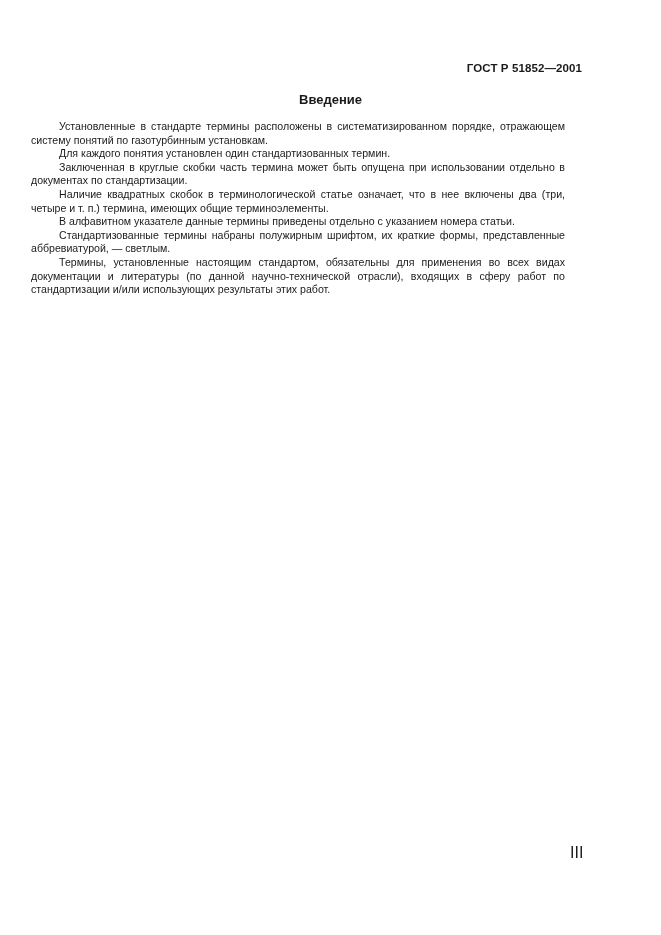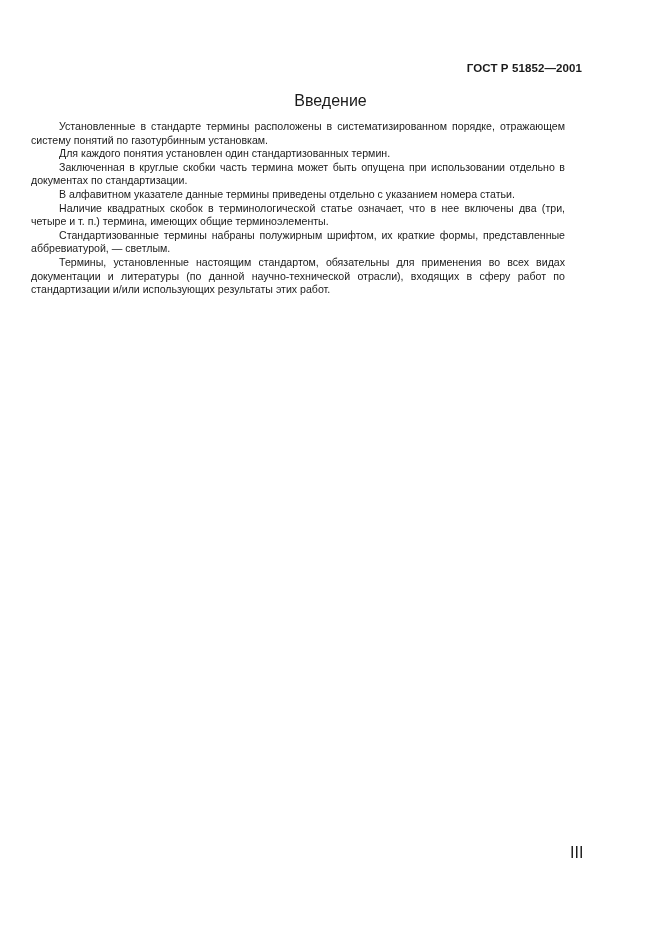--- a/index.html
+++ b/index.html
@@ -1,32 +1,32 @@
 <!DOCTYPE html>
 <html><head>
 <meta charset="utf-8">
 <style>
   html, body { margin: 0; padding: 0; background: #ffffff; }
   body { width: 661px; height: 935px; position: relative; overflow: hidden; font-family: "Liberation Sans", sans-serif; color: #1a1a1a; }
   .page { position: absolute; left: 0; top: 0; width: 661px; height: 935px; background: #fff; }
   .header-code { position: absolute; top: 62px; right: 79px; font-weight: bold; font-size: 11.5px; letter-spacing: 0.1px; }
-  .title { position: absolute; top: 92px; left: 0; width: 661px; text-align: center; font-weight: normal; font-size: 16px; }
+  .title { position: absolute; top: 92px; left: 0; width: 661px; text-align: center; font-weight: bold; font-size: 13px; }
   .body { position: absolute; top: 120px; left: 31px; width: 534px; font-size: 10.6px; line-height: 13.6px; }
   .para { margin: 0; text-indent: 28px; text-align: justify; text-align-last: left; }
   .page-num { position: absolute; top: 844px; left: 570px; font-size: 16px; }
 </style>
 </head>
 <body>
 
 <div class="page">
   <div class="header-code">ГОСТ Р 51852—2001</div>
   <div class="title">Введение</div>
   <div class="body">
     <p class="para" lang="ru" style="hyphens:auto">Установленные в стандарте термины расположены в систематизированном порядке, отражающем систему понятий по газотурбинным установкам.</p>
     <p class="para">Для каждого понятия установлен один стандартизованных термин.</p>
     <p class="para">Заключенная в круглые скобки часть термина может быть опущена при использовании отдельно в документах по стандартизации.</p>
+    <p class="para">Наличие квадратных скобок в терминологической статье означает, что в нее включены два (три, четыре и т. п.) термина, имеющих общие терминоэлементы.</p>
     <p class="para">В алфавитном указателе данные термины приведены отдельно с указанием номера статьи.</p>
-    <p class="para">Наличие квадратных скобок в терминологической статье означает, что в нее включены два (три, четыре и т. п.) термина, имеющих общие терминоэлементы.</p>
     <p class="para" lang="ru" style="hyphens:auto">Стандартизованные термины набраны полужирным шрифтом, их краткие формы, представленные аббревиатурой, — светлым.</p>
     <p class="para" lang="ru" style="hyphens:auto">Термины, установленные настоящим стандартом, обязательны для применения во всех видах документации и литературы (по данной научно-технической отрасли), входящих в сферу работ по стандартизации и/или использующих результаты этих работ.</p>
   </div>
   <div class="page-num">III</div>
 </div>
 
 </body></html>

